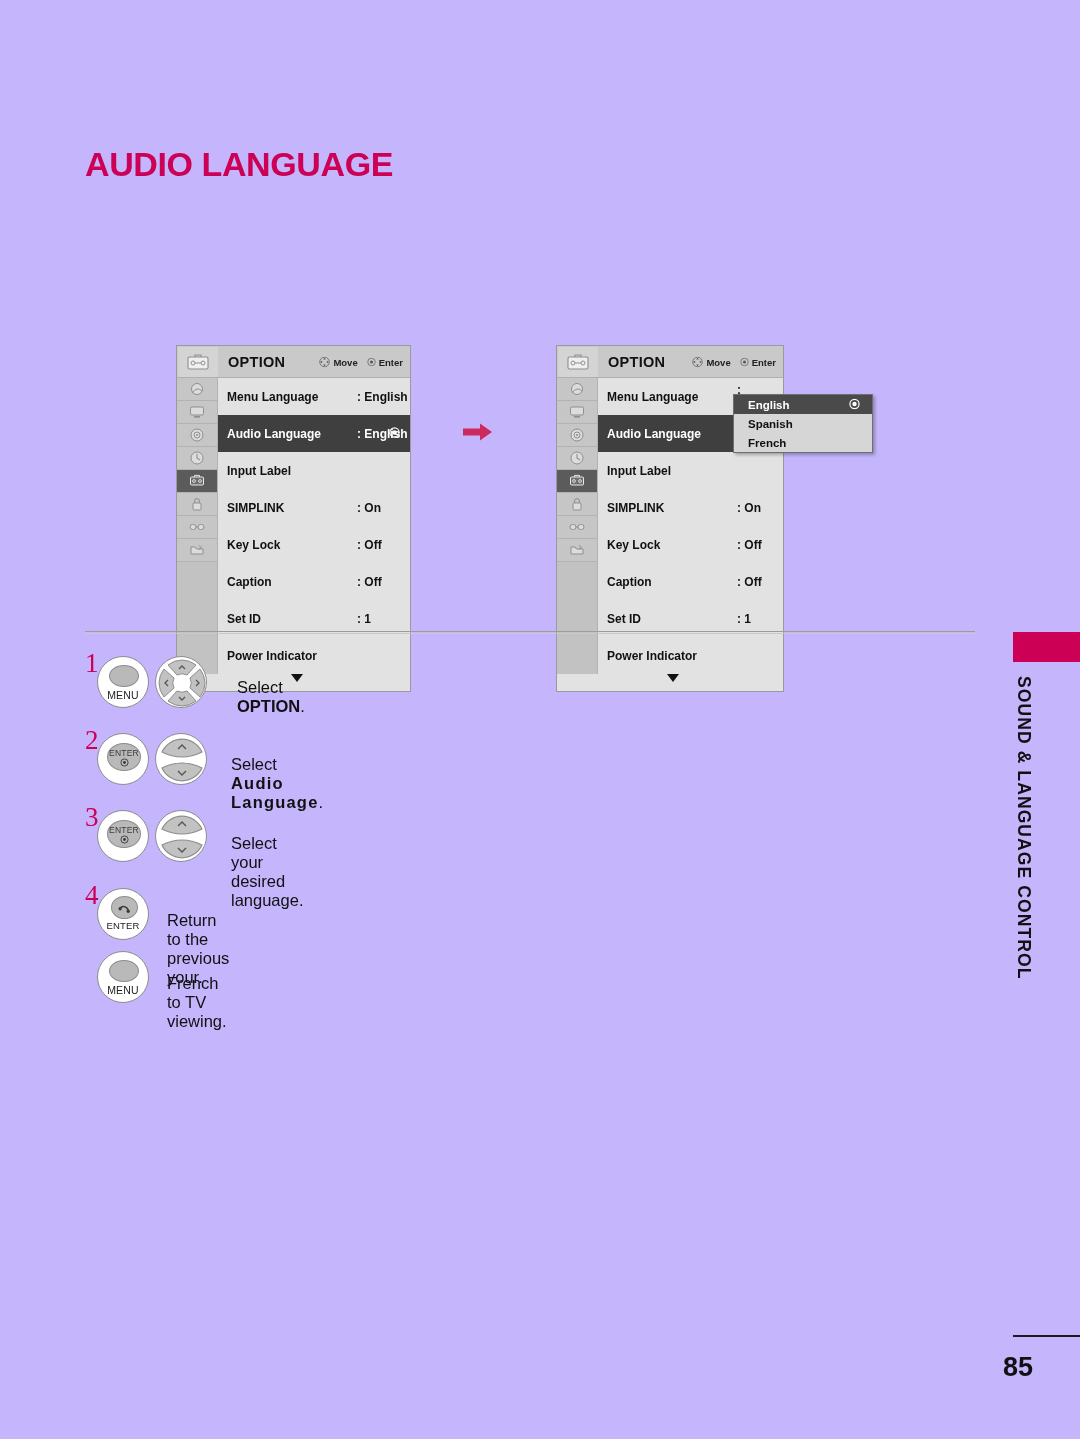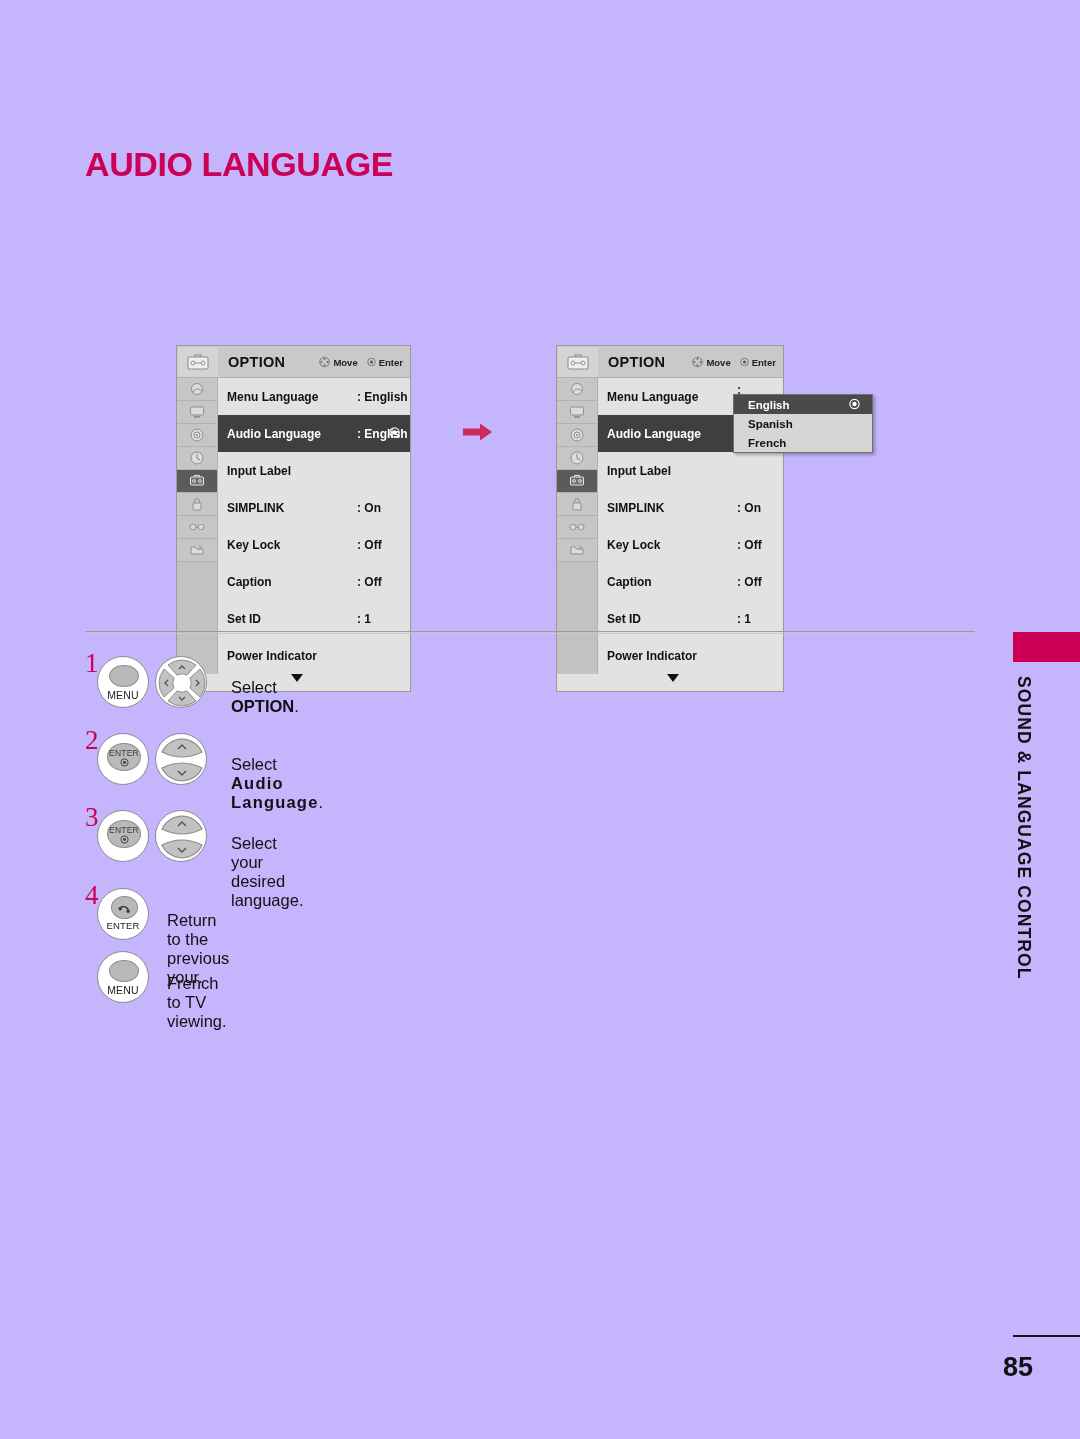--- a/index.html
+++ b/index.html
@@ -478,21 +478,21 @@
                <path d="M26 3 a23 23 0 0 1 14 5 L31 18 a11 11 0 0 0 -10 0 L12 8 A23 23 0 0 1 26 3 Z" fill="#c2c2c2" stroke="#8d8d8d" stroke-width="1"></path>
                <path d="M26 49 a23 23 0 0 0 14 -5 L31 34 a11 11 0 0 1 -10 0 L12 44 A23 23 0 0 0 26 49 Z" fill="#c2c2c2" stroke="#8d8d8d" stroke-width="1"></path>
                <path d="M3 26 a23 23 0 0 1 5 -14 L18 21 a11 11 0 0 0 0 10 L8 40 A23 23 0 0 1 3 26 Z" fill="#c2c2c2" stroke="#8d8d8d" stroke-width="1"></path>
                <path d="M49 26 a23 23 0 0 0 -5 -14 L34 21 a11 11 0 0 1 0 10 L44 40 A23 23 0 0 0 49 26 Z" fill="#c2c2c2" stroke="#8d8d8d" stroke-width="1"></path>
                <path d="M23 12 l3 -3 l3 3" fill="none" stroke="#555" stroke-width="1.3"></path>
                <path d="M23 40 l3 3 l3 -3" fill="none" stroke="#555" stroke-width="1.3"></path>
                <path d="M12 23 l-3 3 l3 3" fill="none" stroke="#555" stroke-width="1.3"></path>
                <path d="M40 23 l3 3 l-3 3" fill="none" stroke="#555" stroke-width="1.3"></path>
              </svg>
         </div>
-        <div class="step-text" style="left:146px; top:30px;">Select <b class="">OPTION</b>.</div>
+        <div class="step-text" style="left:152px; top:30px;">Select <b class="">OPTION</b>.</div>
       </div>
       <div class="step">
         <div class="step-num" style="left:0px; top:77px;">2</div>
         <div class="btn-circle" style="left:12px; top:85px; width:52px; height:52px;">
           <div class="inner-round" style="left:9px; top:9px; width:34px; height:28px; border-radius:50%;
                display:flex;align-items:center;justify-content:center;flex-direction:column;">
                <span style="font-size:8.5px;color:#3a3a3a;letter-spacing:0.2px;">ENTER</span>
                <svg width="9" height="9" viewBox="0 0 10 10" aria-hidden="true">
                  <circle cx="5" cy="5" r="4" fill="none" stroke="#3a3a3a" stroke-width="1"></circle>
                  <circle cx="5" cy="5" r="1.6" fill="#3a3a3a"></circle>

